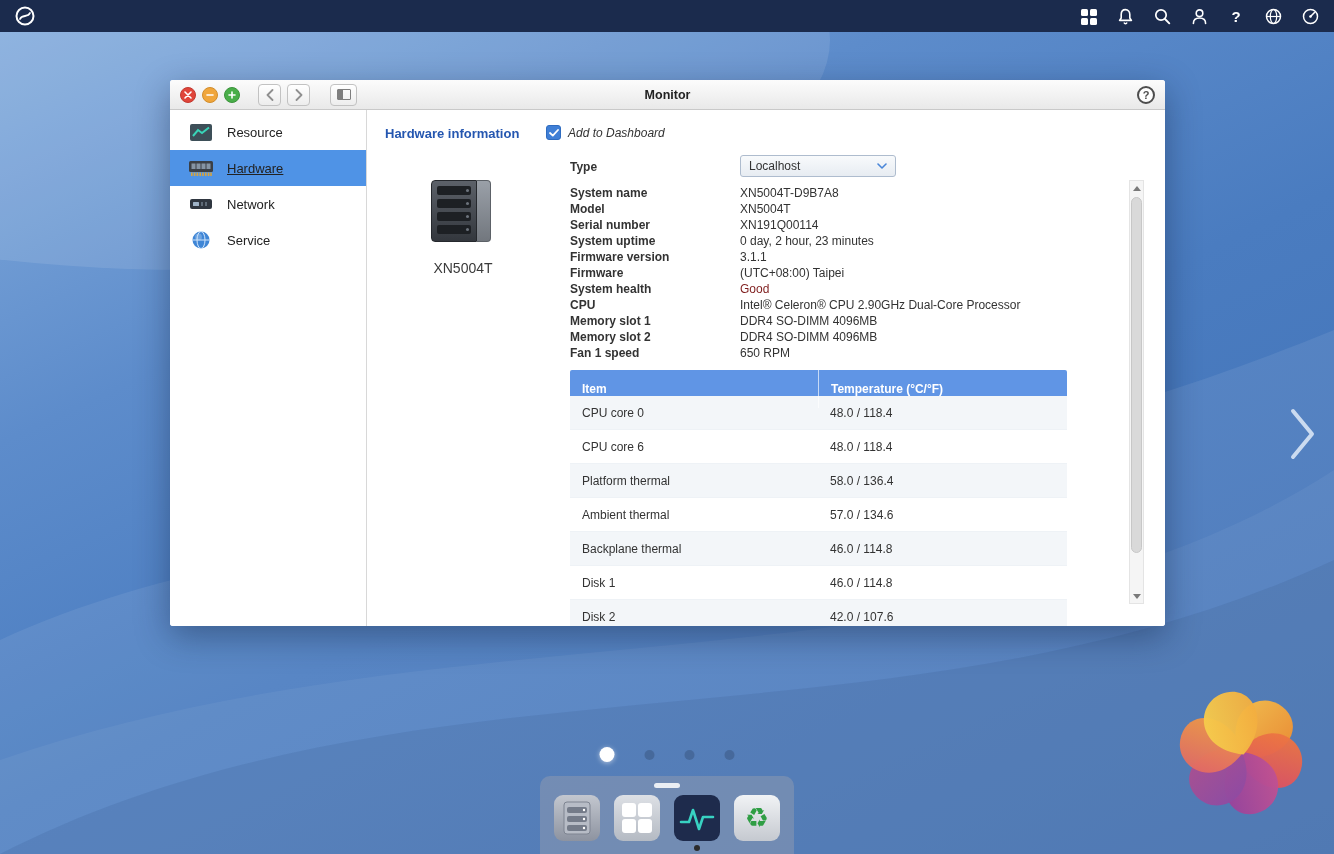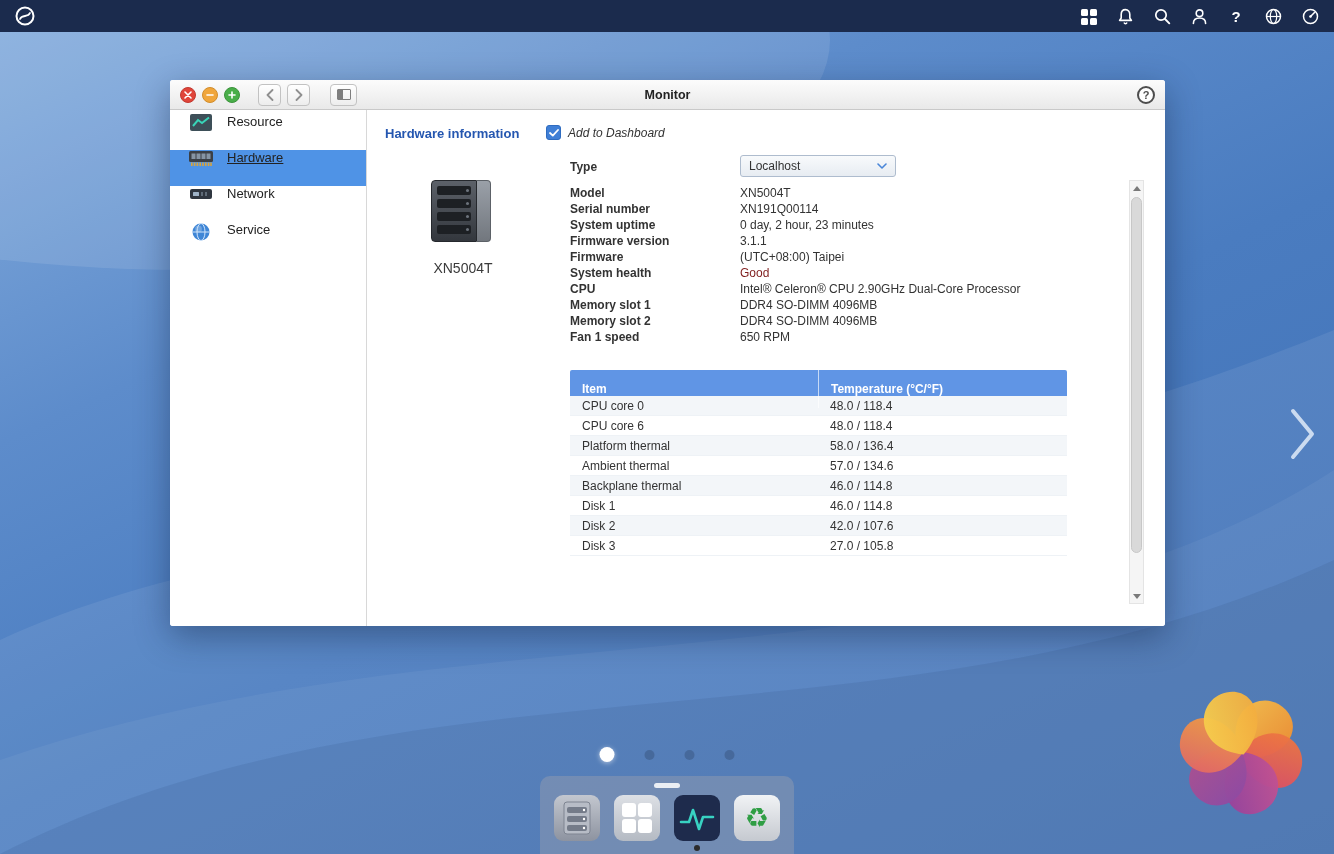--- a/index.html
+++ b/index.html
@@ -36,21 +36,21 @@
   .panel-glyph { width:14px; height:11px; border:1.5px solid #7e7e7e; border-radius:1px; position:relative; }
   .panel-glyph::before { content:""; position:absolute; left:0; top:0; bottom:0; width:5px; background:#7e7e7e; }
   .win-title { position:absolute; left:0; right:0; text-align:center; font-size:12.5px; font-weight:bold; color:#222; pointer-events:none; }
   .win-help { position:absolute; right:10px; top:6px; width:18px; height:18px; border:2px solid #4d4d4d; border-radius:50%;
               display:flex; align-items:center; justify-content:center; font-size:11px; font-weight:bold; color:#4d4d4d; cursor:pointer; background:#fdfdfd; }
 
   .win-body { flex:1; display:flex; min-height:0; }
 
   
   .sidebar { width:197px; border-right:1px solid #d8d8d8; padding-top:4px; background:#fff; border-radius:0 0 0 3px; }
-  .side-item { height:36px; display:flex; align-items:flex-start; padding-left:18px; gap:13px; font-size:13px; color:#222; cursor:pointer; }
+  .side-item { height:36px; display:flex; align-items:center; padding-left:18px; gap:13px; font-size:13px; color:#222; cursor:pointer; }
   .side-item.active { background:#4f93e6;text-decoration:underline; }
   .side-ico { width:26px; display:flex; align-items:center; justify-content:center; }
 
   
   .content { position:relative; flex:1; background:#fff; border-radius:0 0 3px 0; overflow:hidden; }
   .section-title { position:absolute; left:18px; top:16px; font-size:13px; font-weight:bold; color:#2456b0; }
   .dash-check { position:absolute; left:179px; top:15px; width:15px; height:15px; background:#3f7fd6; border:1px solid #2f6cc0;
                 border-radius:3px; display:flex; align-items:center; justify-content:center; cursor:pointer; }
   .dash-label { position:absolute; left:201px; top:16px; font-size:12px; color:#333;font-style:italic; }
 
@@ -72,21 +72,21 @@
   .info-row { display:flex; height:16px; align-items:center; }
   .info-label { width:170px; font-size:12px; font-weight:bold; color:#333; }
   .info-value { font-size:12px; color:#333; white-space:nowrap; }
   .info-value.good { color:#7f1d1d; }
 
   .temp-table { position:absolute; left:203px; top:260px; width:497px; font-size:12px; }
   .thead { display:grid; grid-template-columns:248px 1fr; height:26px; background:#6095e5; color:#fff; font-weight:bold;
            border-radius:2px 2px 0 0; }
   .th { display:flex; align-items:center; padding:12px 12px; }
   .th2 { border-left:1px solid rgba(255,255,255,.65); }
-  .trow { display:grid; grid-template-columns:248px 1fr; height:20px; border-bottom:1px solid #eef2f6; }
+  .trow { display:grid; grid-template-columns:248px 1fr; height:34px; border-bottom:1px solid #eef2f6; }
   .trow:nth-child(even) { background:#f3f6f9; }
   .td { display:flex; align-items:center; padding:0 12px; color:#333; }
 
   .scrollbar { position:absolute; left:762px; top:70px; width:15px; height:424px; background:#f5f5f5; border:1px solid #e4e4e4; }
   .sb-btn { position:absolute; left:0; width:13px; height:14px; display:flex; align-items:center; justify-content:center; cursor:pointer; }
   .sb-btn.up { top:0; } .sb-btn.down { bottom:0; }
   .arrow-up { width:0; height:0; border-left:4px solid transparent; border-right:4px solid transparent; border-bottom:5px solid #7a7a7a; }
   .arrow-down { width:0; height:0; border-left:4px solid transparent; border-right:4px solid transparent; border-top:5px solid #7a7a7a; }
   .sb-thumb { position:absolute; left:1px; top:16px; width:11px; height:356px; background:#d9d9d9; border:1px solid #c7c7c7; border-radius:6px; cursor:pointer; }
 
@@ -295,20 +295,24 @@
 
         <div class="type-label">Type</div>
         <div class="dropdown">
           <span class="dd-text">Localhost</span>
           <svg class="dd-chev" width="10" height="6" viewBox="0 0 10 6">
             <polyline points="1,1 5,5 9,1" fill="none" stroke="#4a86d8" stroke-width="1.6" stroke-linecap="round" stroke-linejoin="round"></polyline>
           </svg>
         </div>
 
         <div class="info-list">
+          <div class="info-row">
+              <span class="info-label">System name</span>
+              <span class="info-value">XN5004T-D9B7A8</span>
+            </div>
           <div class="info-row">
               <span class="info-label">Model</span>
               <span class="info-value">XN5004T</span>
             </div>
           <div class="info-row">
               <span class="info-label">Serial number</span>
               <span class="info-value">XN191Q00114</span>
             </div>
           <div class="info-row">
               <span class="info-label">System uptime</span>

